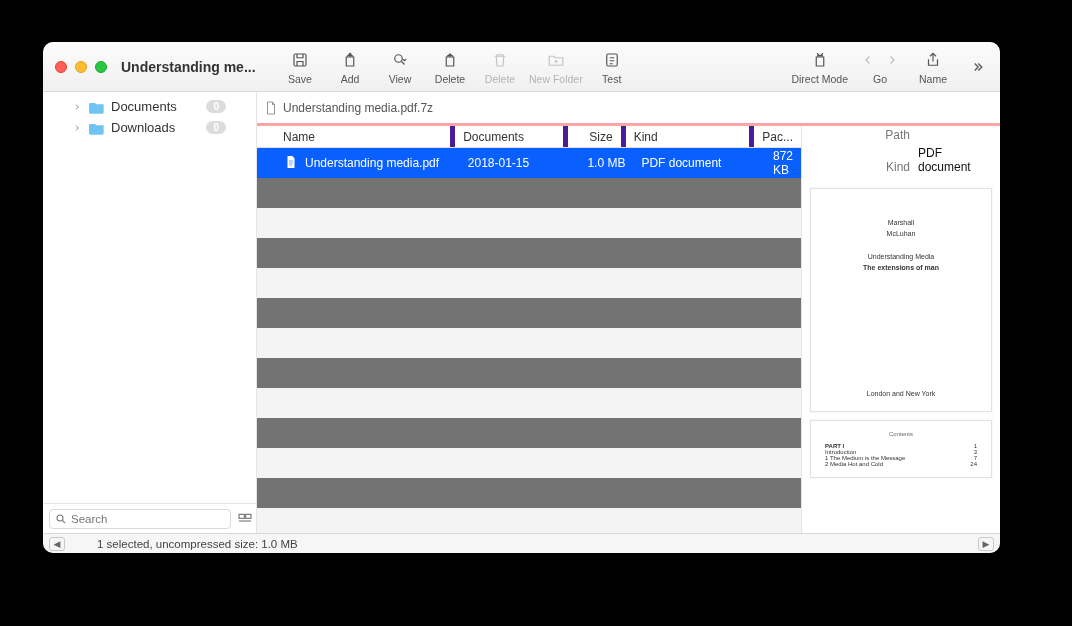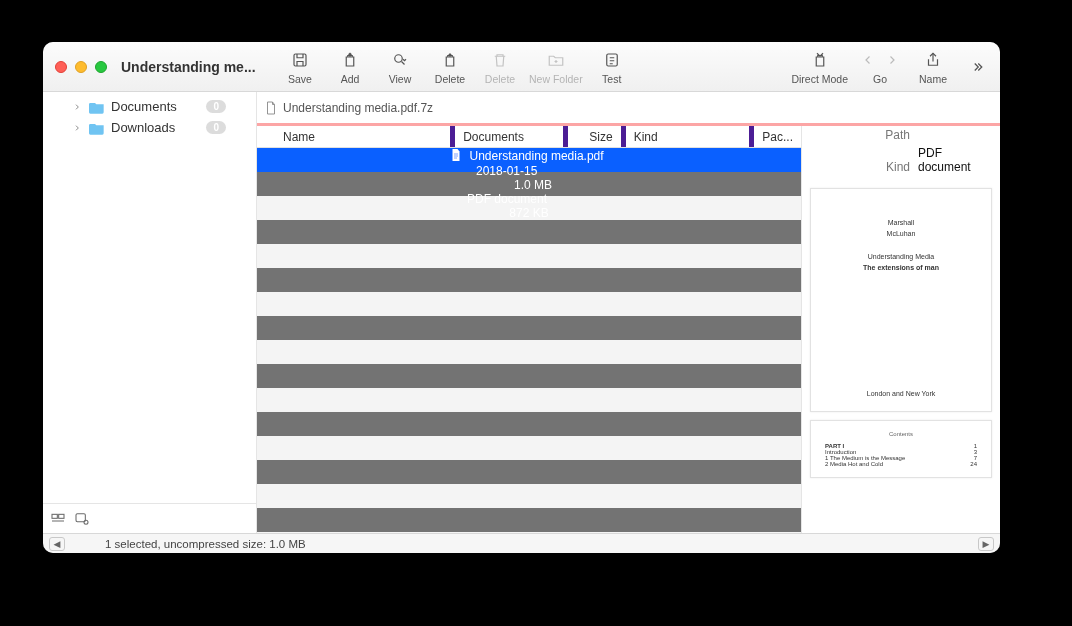--- a/index.html
+++ b/index.html
@@ -66,26 +66,26 @@
   .table { flex:1; display:flex; flex-direction:column; overflow:hidden; }
   .thead { height:22px; display:flex; align-items:center; border-bottom:1px solid #e0e0e0; background:#fff; font-size:12px; color:#333; }
   .th { padding:0 8px; border-right:5px solid #4c1d95; height:100%; display:flex; align-items:center; }
   .th:last-child { border-right:none; }
   .c-name { width:215px; padding-left:26px; }
   .c-mod  { width:122px; }
   .c-size { width:62px; justify-content:flex-end; }
   .c-kind { width:140px; }
   .c-pack { flex:1; justify-content:flex-end; }
   .tbody { flex:1; overflow:hidden; }
-  .row { height:24px; display:flex; align-items:center; font-size:12px;flex-direction:column; }
+  .row { height:30px; display:flex; align-items:center; font-size:12px; }
   .row.selected { background:#0a60ff; color:#fff; }
   .row.stripe { background:#f4f4f4; }
   .cell { padding:0 8px; display:flex; align-items:center; gap:6px; }
   .cell.c-name { padding-left:28px; }
-  .cell.c-size, .cell.c-pack { justify-content:flex-end;text-align:center; }
+  .cell.c-size, .cell.c-pack { justify-content:flex-end; }
   .doc-ic { width:14px; height:16px; color:#fff; }
 
   
   .inspector { width:199px; border-left:1px solid #e5e5e5; background:#fff; display:flex; flex-direction:column; overflow:hidden; }
   .insp-title { font-weight:700; font-size:16px; padding:10px 10px 6px 10px; color:#222; white-space:nowrap; overflow:hidden; }
   .insp-meta { font-size:12px; color:#333; padding:0 10px 8px; }
   .meta-row { display:flex; gap:8px; align-items:flex-end; padding:2px 0; }
   .meta-row .k { width:98px; text-align:right; color:#777; }
   .meta-row .v { flex:1; word-break:break-word; color:#111; }
   .preview-stack { flex:1; padding:4px 8px 0; overflow:hidden; display:flex; flex-direction:column; gap:8px; }
@@ -95,21 +95,21 @@
   .page.p1 .bold { font-weight:700; }
   .page.p2 { height:58px; padding:10px 14px; }
   .p2 .ct { text-align:center; font-size:6px; color:#666; margin-bottom:6px; }
   .p2 .line { display:flex; justify-content:space-between; font-size:6px; color:#333; }
   .p2 .line .l { white-space:nowrap; overflow:hidden; }
   .p2 .line.b .l { font-weight:700; }
 
   
   .status { height:20px; background:#f6f6f6; border-top:1px solid #d8d8d8; display:flex; align-items:center; padding:0 6px; font-size:11.5px; color:#444; gap:10px; }
   .status .left-ic, .status .right-ic { width:16px; height:14px; display:flex; align-items:center; justify-content:center; color:#666; border:1px solid #c8c8c8; border-radius:3px; font-size:9px; }
-  .status .stext { margin-left:30px; }
+  .status .stext { margin-left:22px; }
   .status .sp { flex:1; }
 </style>
 </head>
 <body>
 
 <div class="window">
 
   <div class="toolbar">
     <div class="traffic">
       <div class="tl red"></div>
@@ -257,20 +257,29 @@
           <span class="folder-ic">
             <svg width="16" height="14" viewBox="0 0 24 20" fill="currentColor">
                 <path d="M2 4h7l2 2h11v12a2 2 0 0 1-2 2H2a2 2 0 0 1-2-2V6a2 2 0 0 1 2-2z" opacity=".85"></path>
               </svg>
           </span>
           <span>Downloads</span>
           <span class="count-badge">0</span>
         </div>
       </div>
       <div class="sb-footer">
+        <div class="search-wrap">
+          <span class="search-ic">
+            <svg width="12" height="12" viewBox="0 0 24 24" fill="none" stroke="currentColor" stroke-width="2.2">
+                <circle cx="10" cy="10" r="6"></circle>
+                <path d="M15 15l5 5"></path>
+              </svg>
+          </span>
+          <input placeholder="Search" style="">
+        </div>
         <span class="sb-tool">
           <svg width="16" height="16" viewBox="0 0 24 24" fill="none" stroke="currentColor" stroke-width="1.6">
               <rect x="3" y="5" width="8" height="6"></rect>
               <rect x="13" y="5" width="8" height="6"></rect>
               <path d="M3 15h18"></path>
             </svg>
         </span>
         <span class="sb-tool">
           <svg width="16" height="16" viewBox="0 0 24 24" fill="none" stroke="currentColor" stroke-width="1.6">
               <rect x="3" y="4" width="14" height="12" rx="2"></rect>

